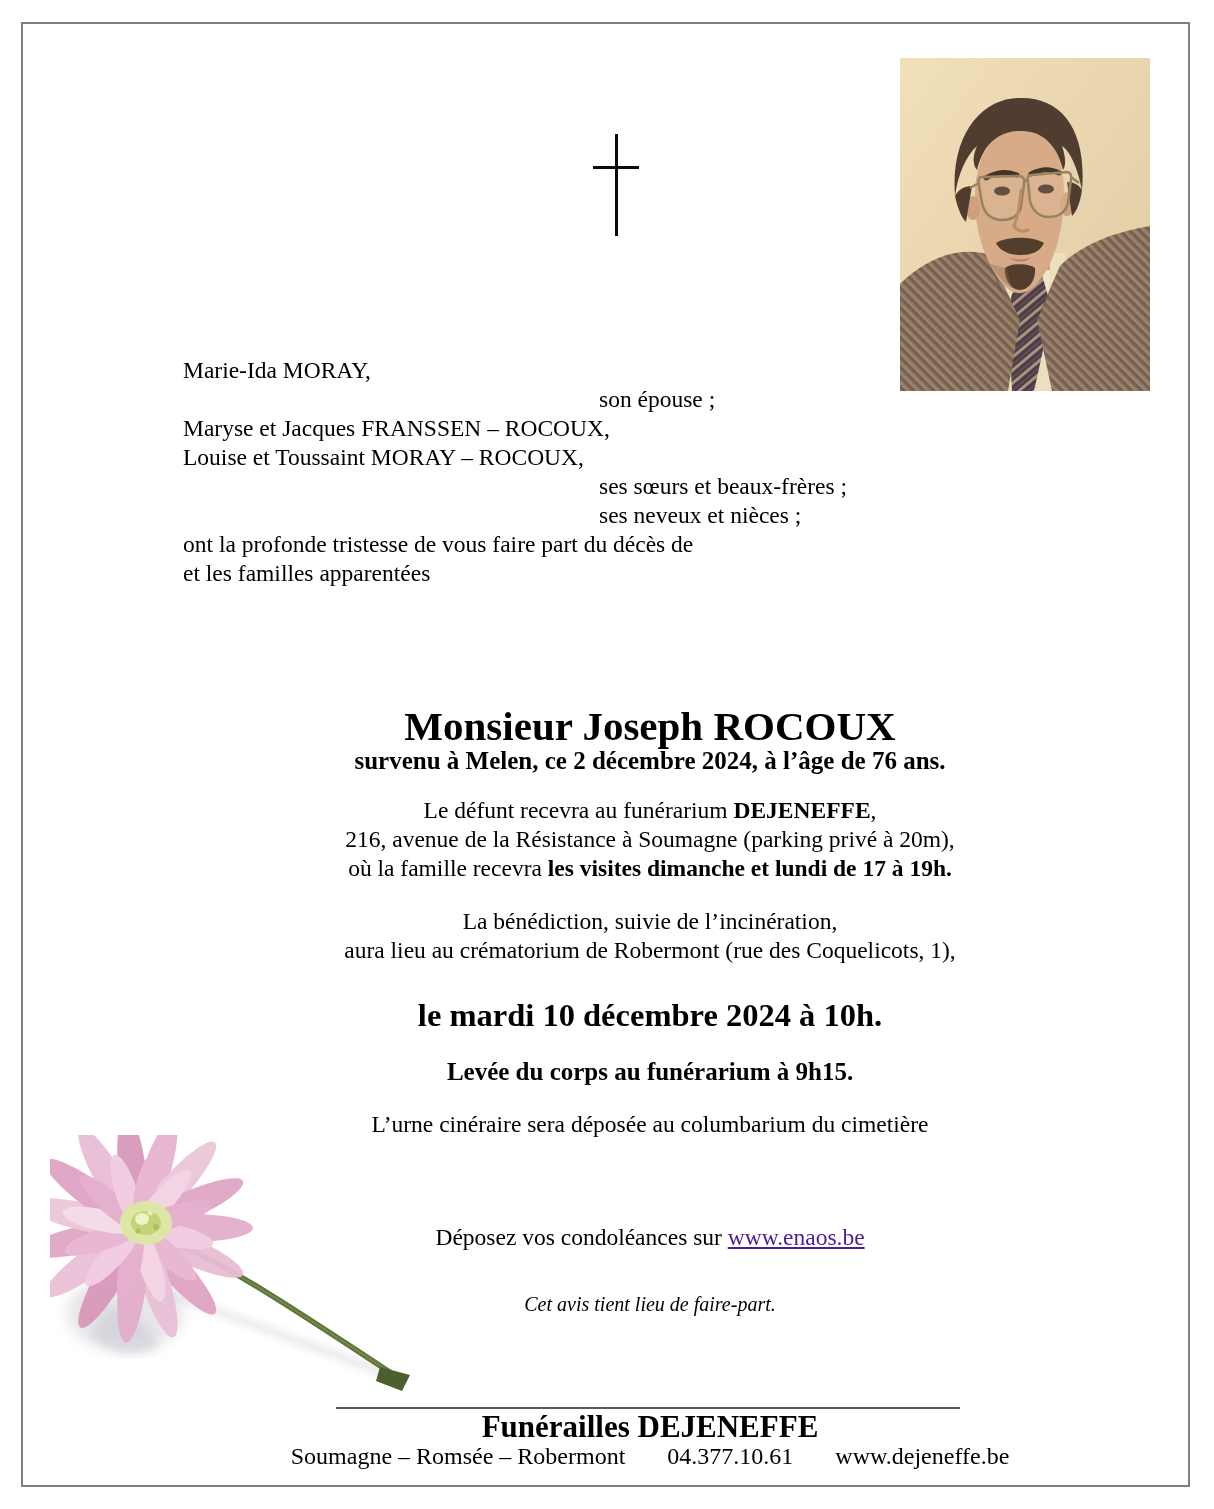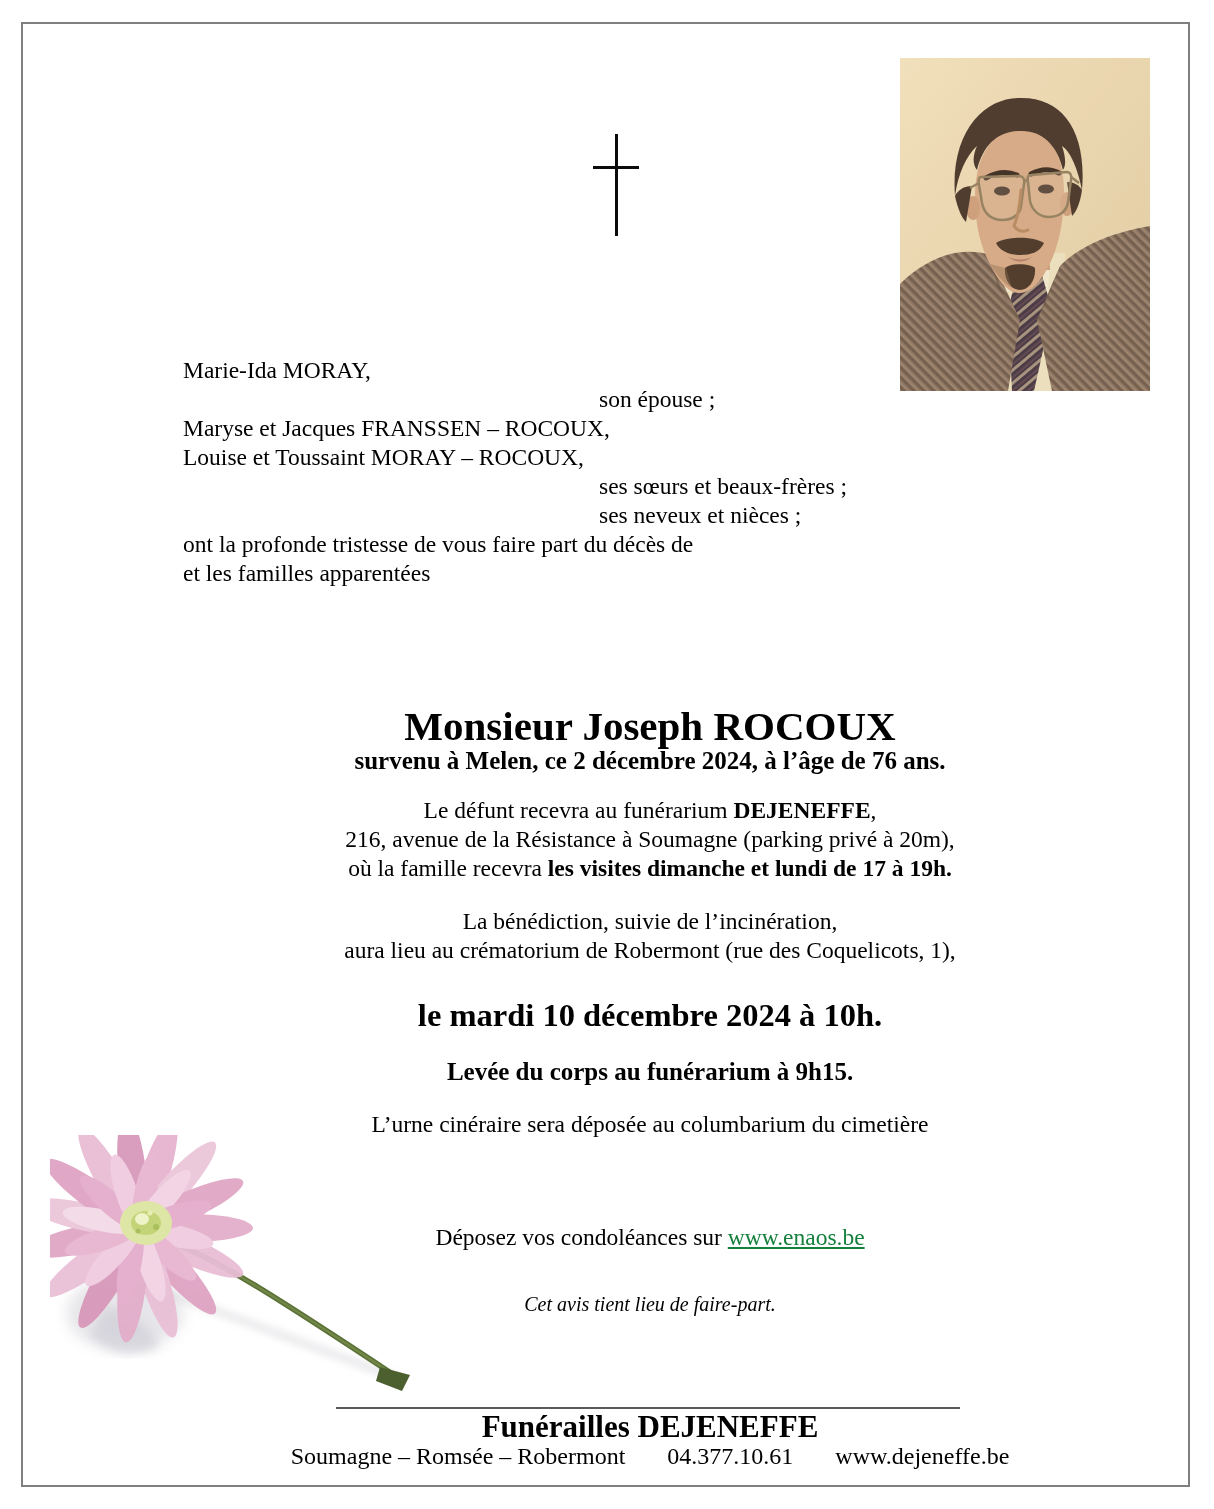--- a/index.html
+++ b/index.html
@@ -33,21 +33,21 @@
   }
   .title       { top:674px;  font-size:41px;   font-weight:bold; line-height:50px;margin-top:27px; }
   .death-line  { top:746px;  font-size:25px;   font-weight:bold; line-height:30px; }
   .repose      { top:796px;  font-size:23.5px; line-height:29px; }
   .benediction { top:907px;  font-size:23.5px; line-height:29px; }
   .ceremony    { top:996px;  font-size:32.5px; font-weight:bold; line-height:38px; }
   .levee       { top:1057px; font-size:25px;   font-weight:bold; line-height:30px; }
   .urn         { top:1110px; font-size:23.5px; line-height:29px; }
   .condolences { top:1223px; font-size:23.5px; line-height:29px; }
   .notice      { top:1290px; font-size:20px;   font-style:italic; line-height:29px; }
-  .condolences a { color:#15803d; text-decoration:underline; }
+  .condolences a { color:#4c1d95; text-decoration:underline; }
   
   .flower { position:absolute; left:50px; top:1135px; width:390px; height:270px; }
   .flower svg { display:block; width:390px; height:270px; }
   
   .footer-rule { position:absolute; left:336px; top:1407px; width:624px; height:2px; background:#5a5a5a; }
   .footer-name { top:1412px; font-size:31px; font-weight:bold; line-height:30px; }
   .footer-info { top:1441px; font-size:24px; line-height:30px; }
   .footer-info .gap { display:inline-block; width:42px; }
   b { font-weight:bold; }
 </style>

